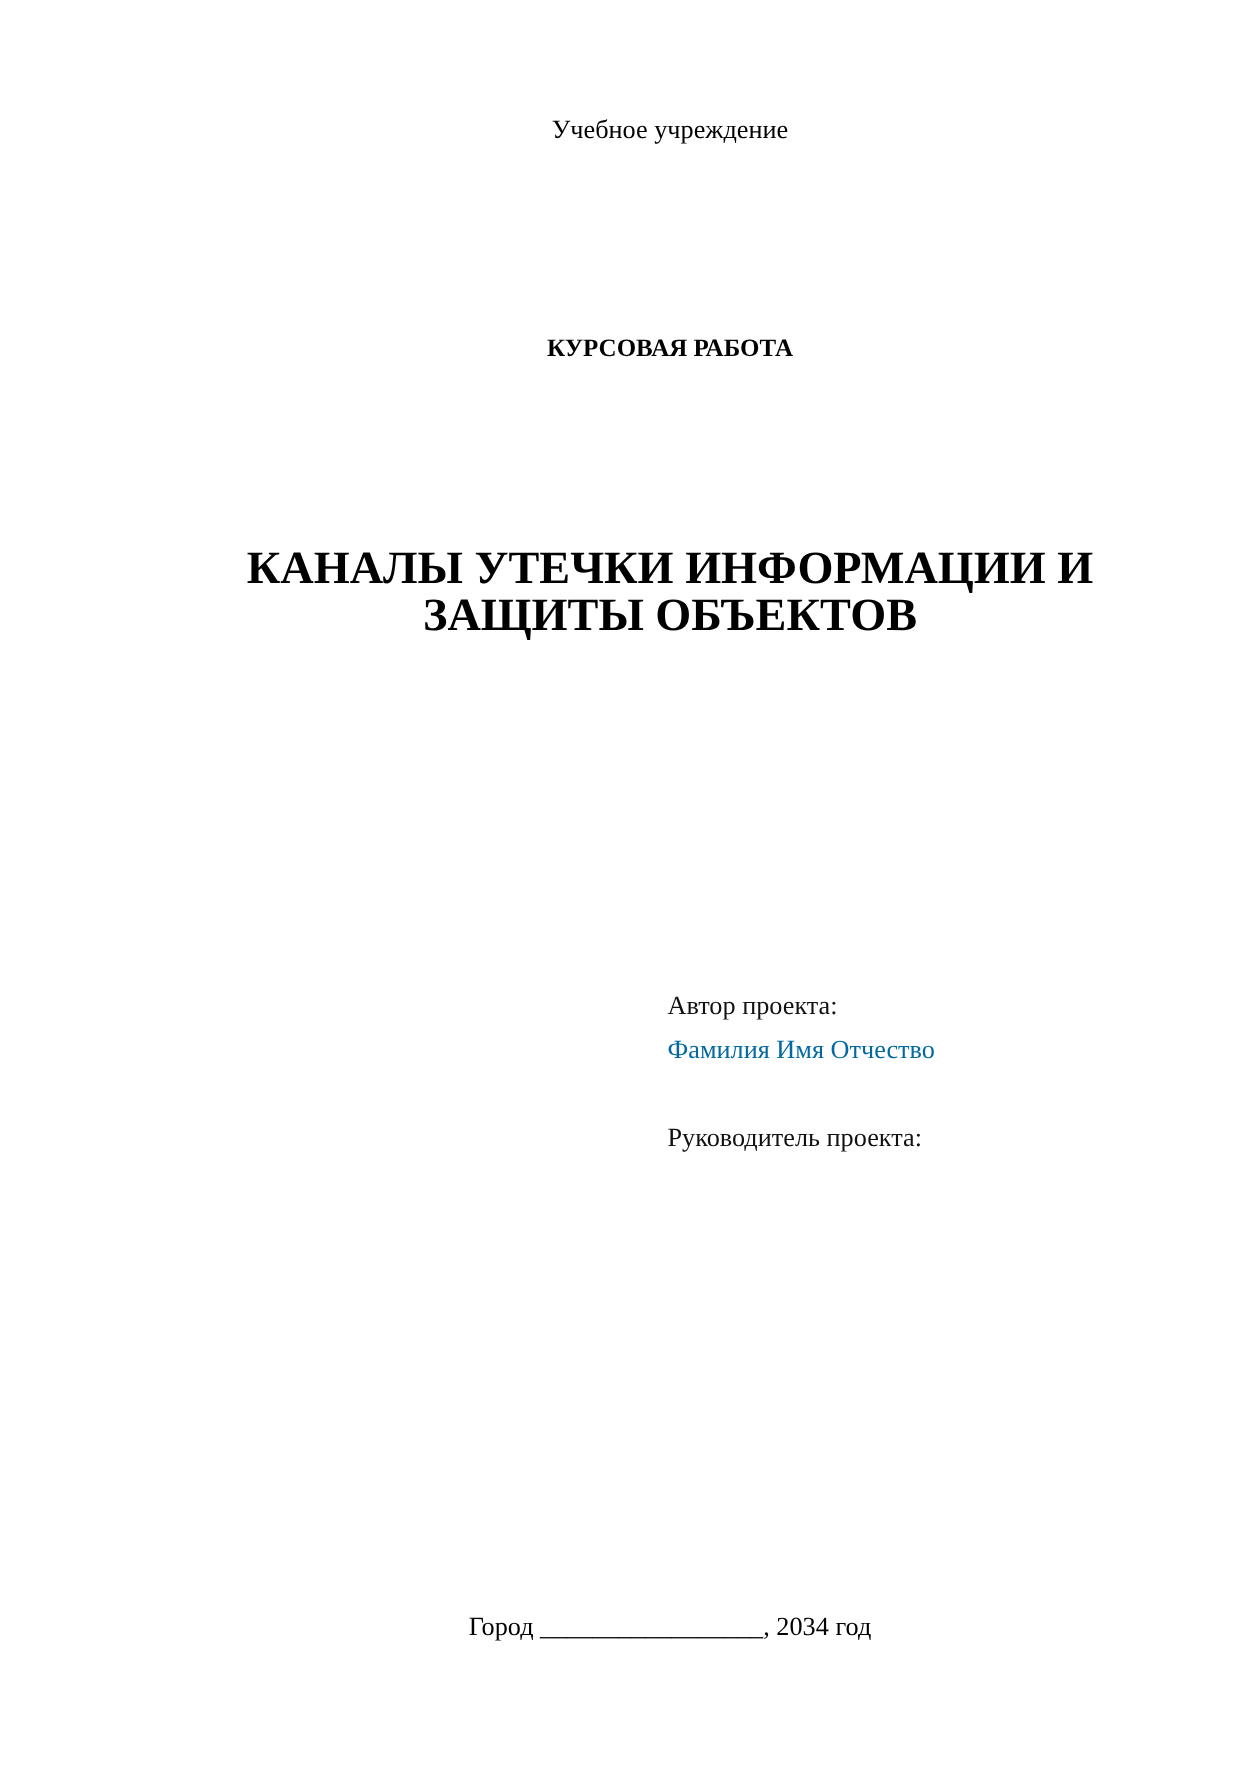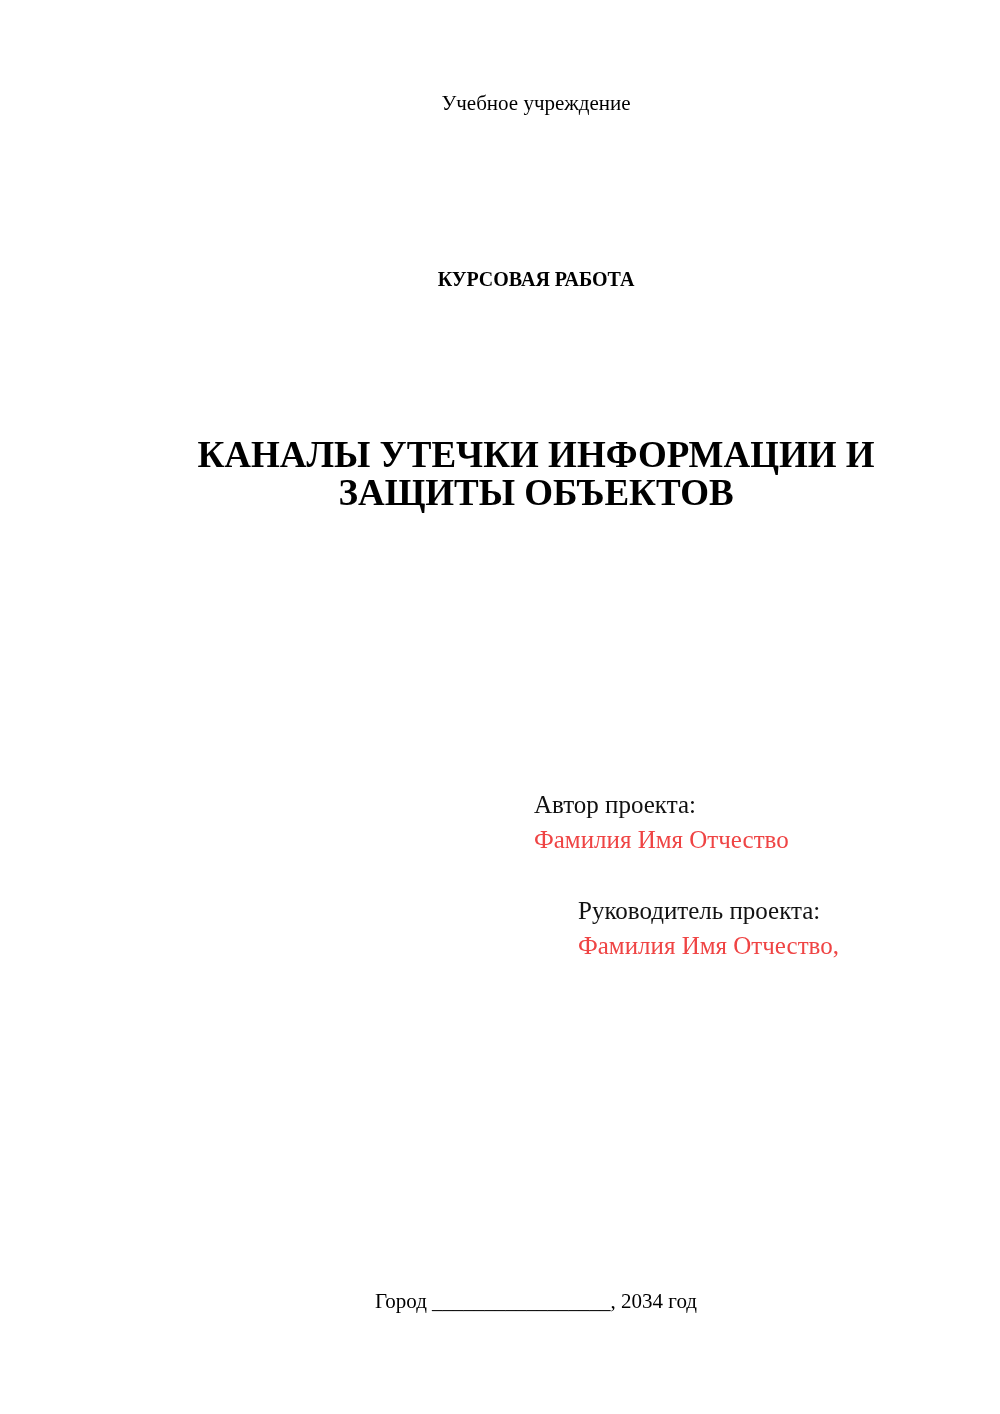--- a/index.html
+++ b/index.html
@@ -2,43 +2,42 @@
 <html><head>
   <meta charset="utf-8">
   <style>
     html, body { margin: 0; padding: 0; background: #ffffff; }
     body { width: 1000px; height: 1414px; position: relative; overflow: hidden;
            font-family: "Liberation Serif", "DejaVu Serif", serif; color: #000; }
     .abs { position: absolute; }
     .institution { top: 91px; left: 0; width: 1072px; text-align: center; font-size: 21px; }
     .doctype { top: 268px; left: 0; width: 1072px; text-align: center; font-size: 20px; font-weight: bold; }
     .title { top: 436px; left: 0; width: 1072px; text-align: center; font-size: 37px; font-weight: bold; line-height: 38px; }
-    .meta { left: 534px; font-size: 25px; line-height: 35px; }
+    .meta { left: 534px; font-size: 21px; line-height: 35px; }
     .label { color: #111; }
-    .placeholder { color: #ef4444; }
+    .placeholder { color: #0369a1; }
     .footer { top: 1289px; left: 0; width: 1072px; text-align: center; font-size: 21px; }
   </style>
 </head>
 <body>
 
 <div class="abs institution">Учебное учреждение</div>
 
 <div class="abs doctype">КУРСОВАЯ РАБОТА</div>
 
 <div class="abs title">
   <div>КАНАЛЫ УТЕЧКИ ИНФОРМАЦИИ И</div>
   <div>ЗАЩИТЫ ОБЪЕКТОВ</div>
 </div>
 
 <div class="abs meta" style="top:787px;">
   <div class="label">Автор проекта:</div>
   <div class="placeholder">Фамилия Имя Отчество</div>
 </div>
 
-<div class="abs meta" style="top:893px;margin-left:44px;">
+<div class="abs meta" style="top:893px;">
   <div class="label">Руководитель проекта:</div>
-  <div class="placeholder">Фамилия Имя Отчество,</div>
 </div>
 
 <div class="abs footer">
   <span>Город</span>
   <span>_________________</span><span>, 2034 год</span>
 </div>
 
 </body></html>

